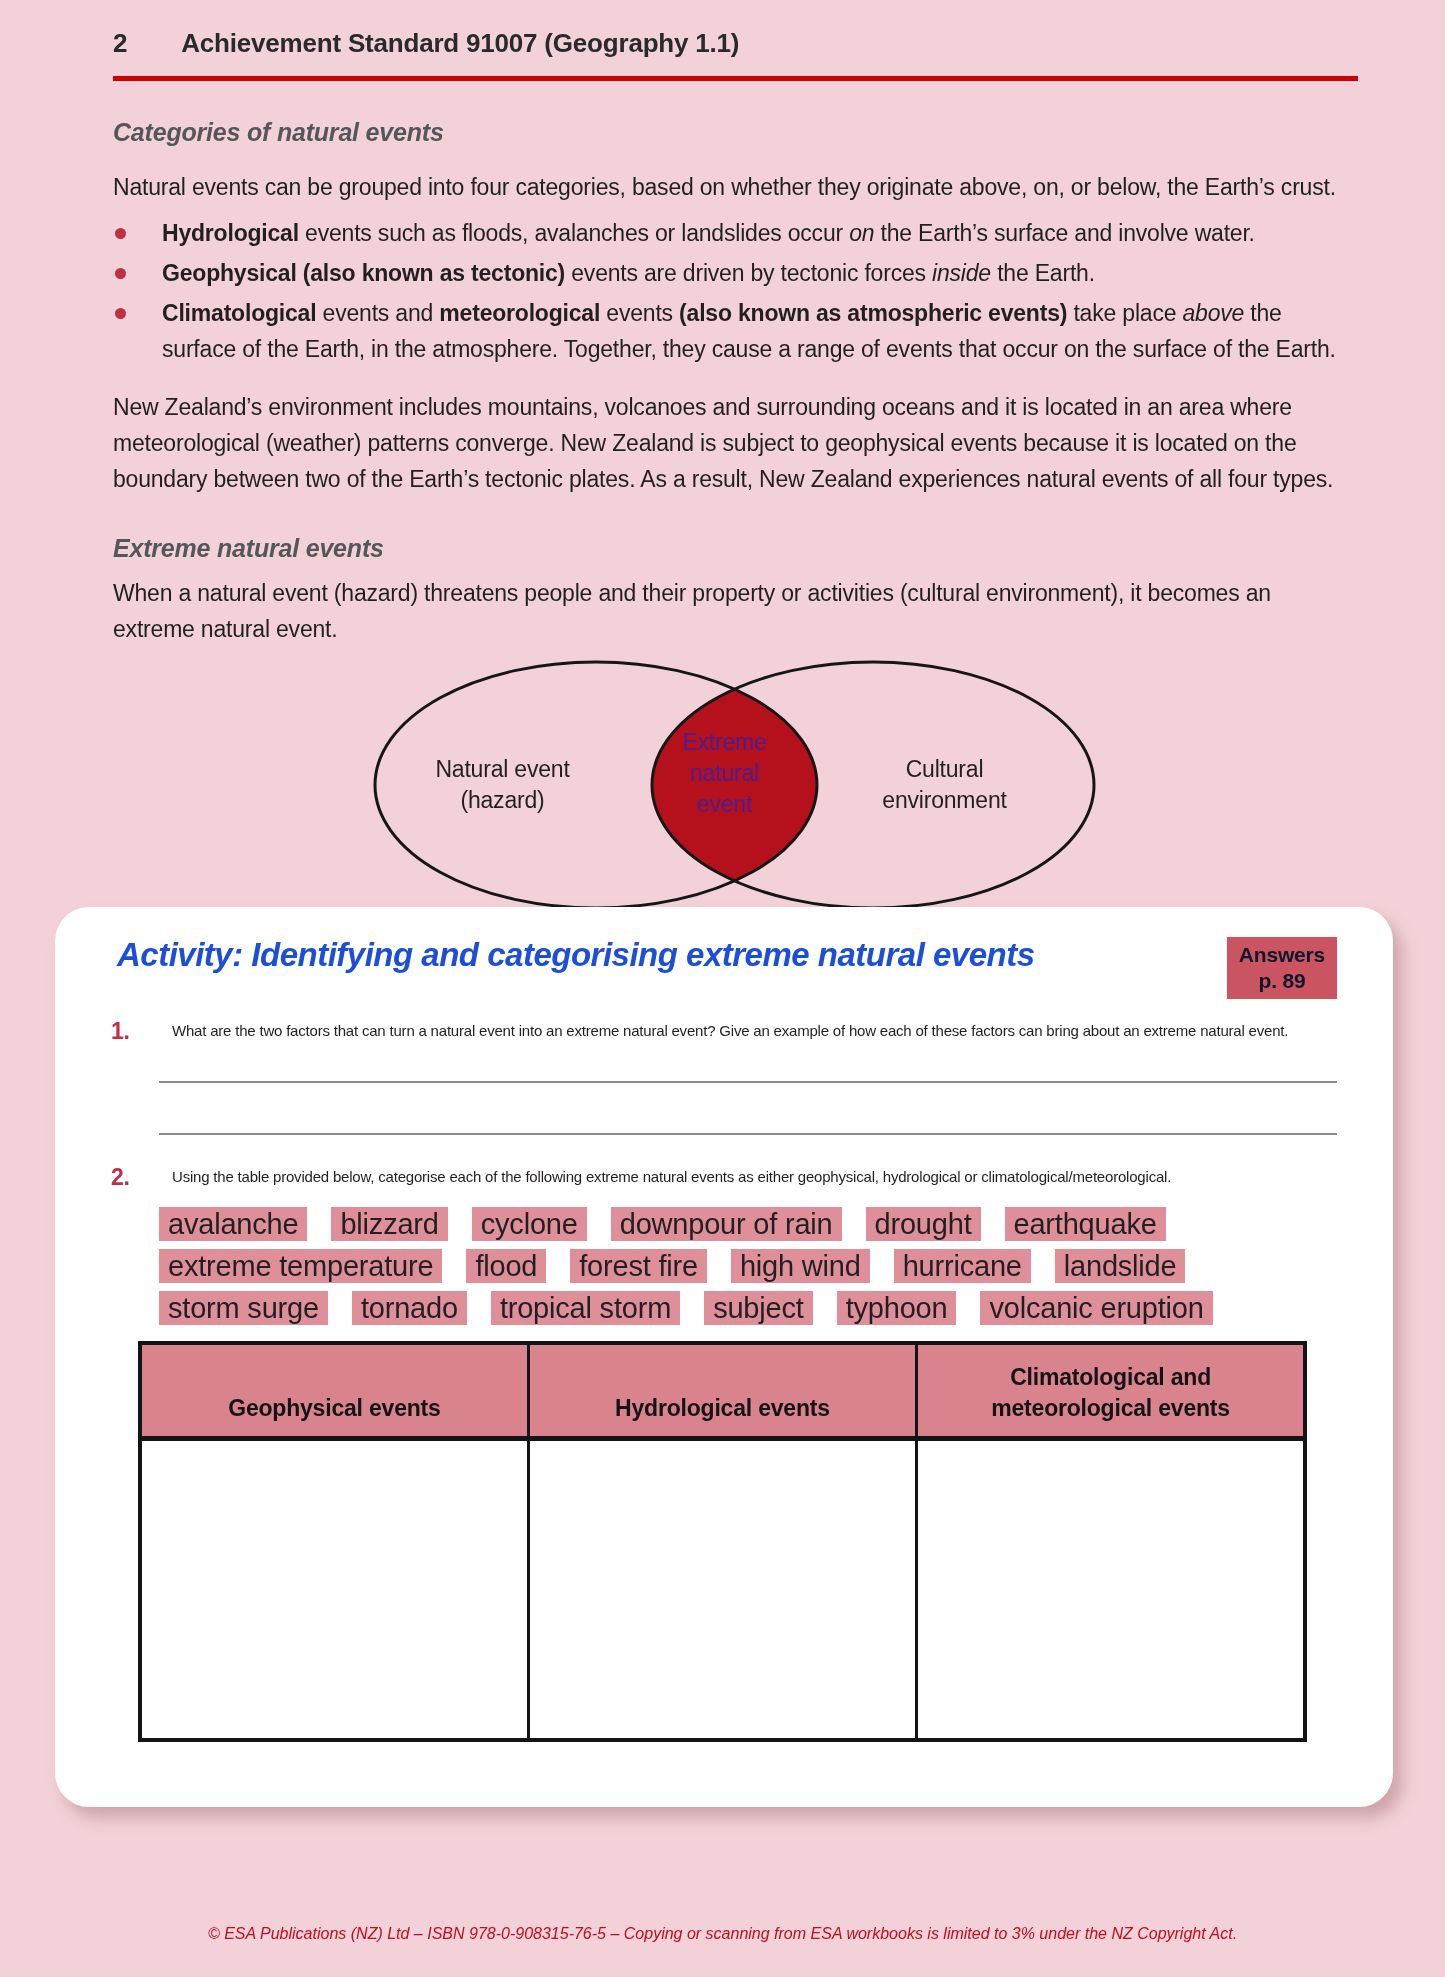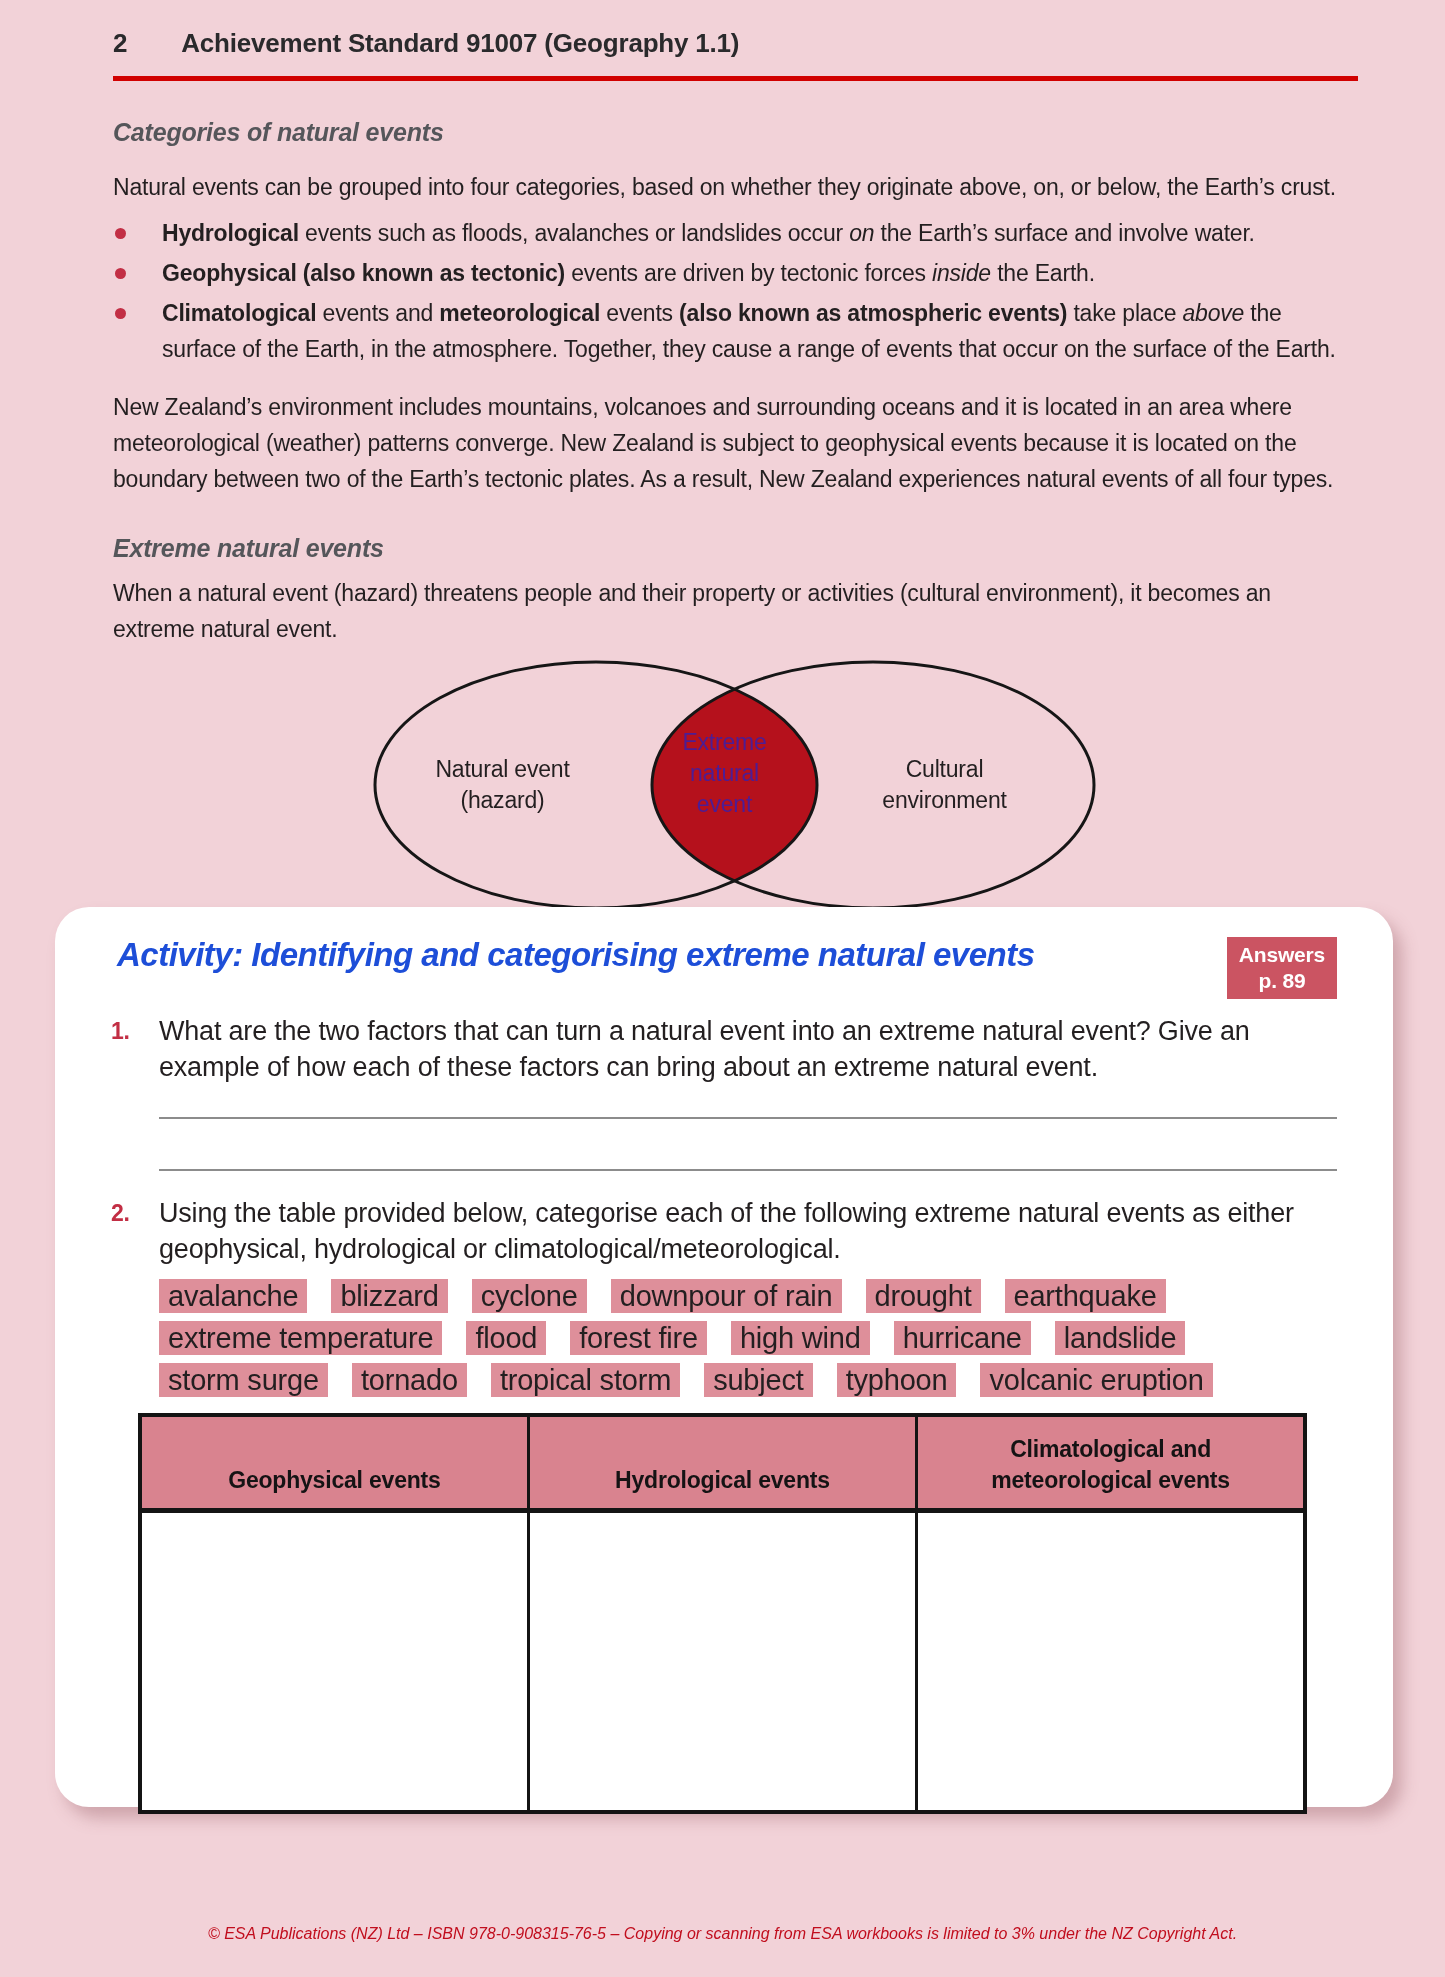--- a/index.html
+++ b/index.html
@@ -60,27 +60,27 @@
     background:#fff;border-radius:34px;
     box-shadow:9px 11px 16px rgba(140,80,90,0.35);
     padding:26px 56px 0 56px;
   }
   .activity-title-row{display:flex;justify-content:space-between;align-items:flex-start;}
   .activity-title{
     font-size:33px;line-height:44px;font-weight:bold;font-style:italic;
     color:#1d4ed8;padding-left:6px;letter-spacing:-0.5px;}
   .answers-badge{
     flex:0 0 auto;margin-top:4px;
-    background:var(--badge_bg,#cb5462);color:#ffffff;
+    background:var(--badge_bg,#cb5462);color:#0f172a;
     font-size:21px;line-height:26px;font-weight:600;
     text-align:center;padding:5px 12px;}
   .question{display:flex;margin-top:14px;}
   .q-num{flex:0 0 48px;font-size:23px;line-height:36px;font-weight:bold;
     color:var(--accent_red,#c22e44);}
-  .q-body{flex:1;font-size:27px;line-height:36px;}
+  .q-body{flex:1;font-size:15px;line-height:36px;margin-left:13px;}
   .answer-area{margin-left:48px;}
   .answer-line{height:34px;border-bottom:2px solid var(--line_gray,#8c8c8c);}
   .answer-line + .answer-line{height:52px;}
   .word-bank{
     margin:12px 0 0 48px;display:flex;flex-wrap:wrap;
     column-gap:24px;row-gap:8px;max-width:1060px;}
   .word-chip{
     background:var(--highlight_pink,#de8f9a);
     font-size:29px;line-height:32px;padding:1px 9px;}
   table.events-table{

